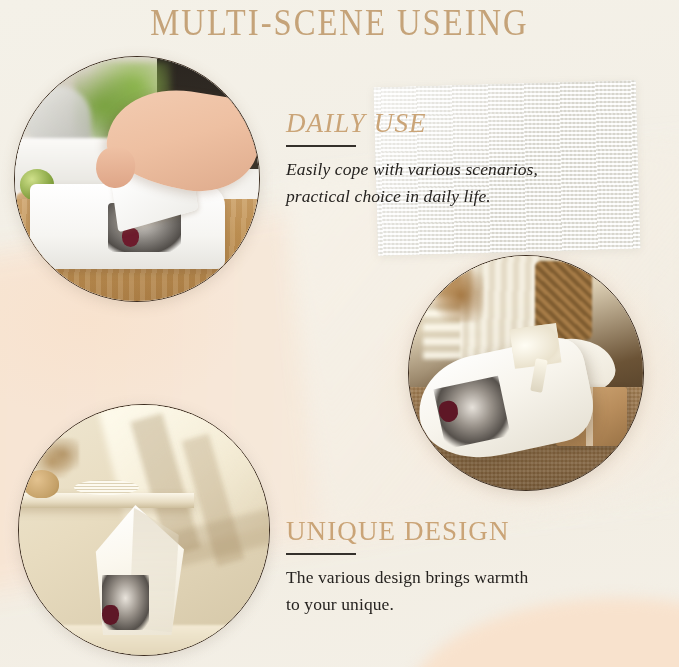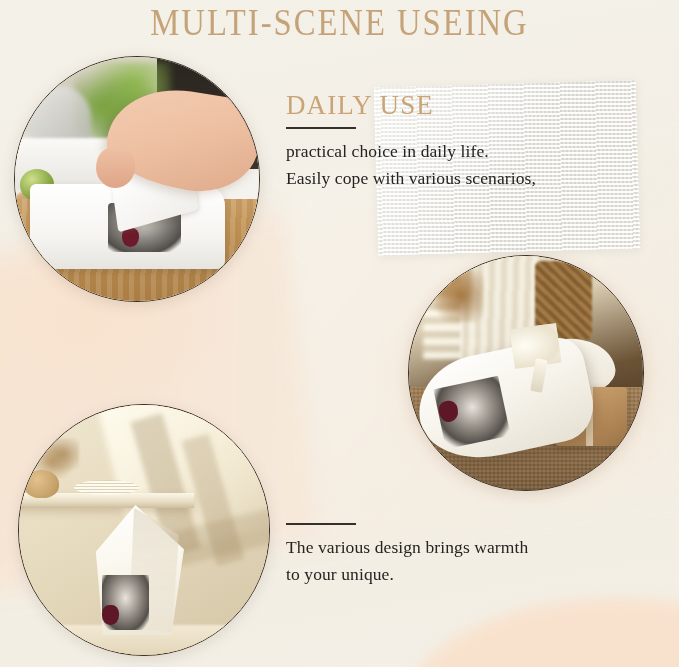--- a/index.html
+++ b/index.html
@@ -442,21 +442,21 @@
     margin: 7px 0 9px 0;
   }
   .feature-body {
     font-family: "Liberation Serif", "DejaVu Serif", serif;
     font-size: 17.5px;
     color: #262320;
     line-height: 27px;
     letter-spacing: .1px;
   }
 
-  #block-daily   { left: 286px; top: 90px;  text-align: left; }
+  #block-daily   { left: 286px; top: 108px;  text-align: left; font-style: italic; }
   #block-warm    { left: 30px;  top: 316px; width: 348px; text-align: right; }
   #block-warm .heading-rule { margin-left: auto; }
   #block-unique  { left: 286px; top: 516px; text-align: left; }
 </style>
 </head>
 <body>
 
 <div id="poster">
 
   <div class="bg-layer">
@@ -526,27 +526,28 @@
       <div class="towel-fold"></div>
       <div class="dogprint"></div>
       <div class="wine"></div>
     </div>
   </div>
 
   <div class="text-block" id="block-daily">
     <div class="feature-heading">DAILY USE</div>
     <div class="heading-rule"></div>
     <div class="feature-body">
+      <div>Easily cope with various scenarios,</div>
       <div>practical choice in daily life.</div>
-      <div>Easily cope with various scenarios,</div>
     </div>
   </div>
 
 
   <div class="text-block" id="block-unique">
+    <div class="feature-heading">UNIQUE DESIGN</div>
     <div class="heading-rule"></div>
     <div class="feature-body">
       <div>The various design brings warmth</div>
       <div>to your unique.</div>
     </div>
   </div>
 
 </div>
 
 </body></html>

